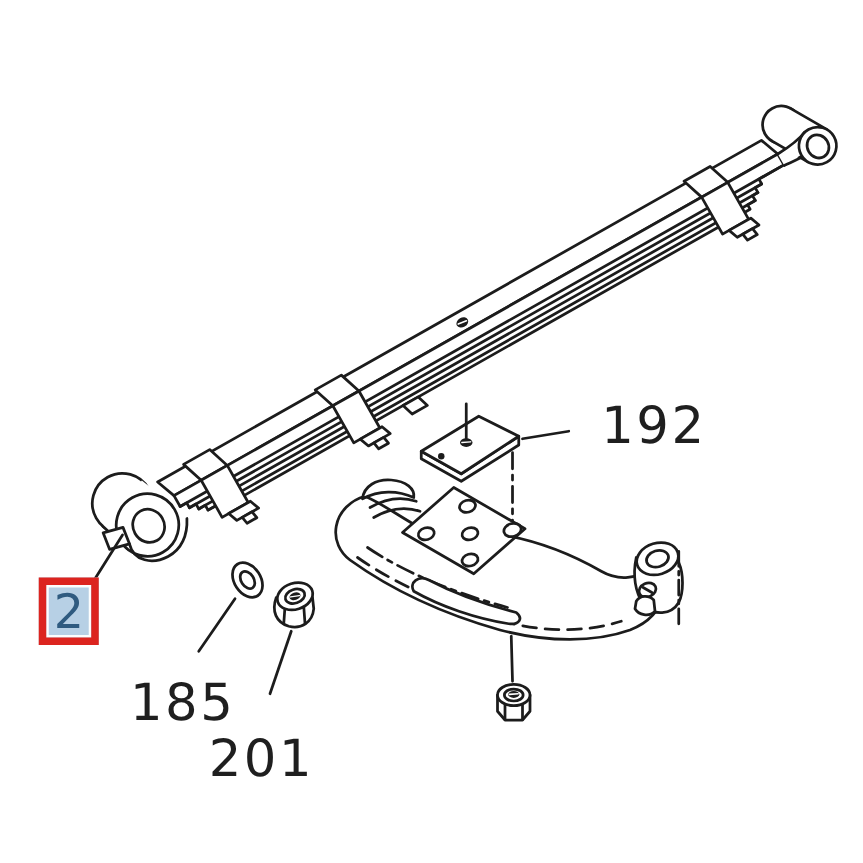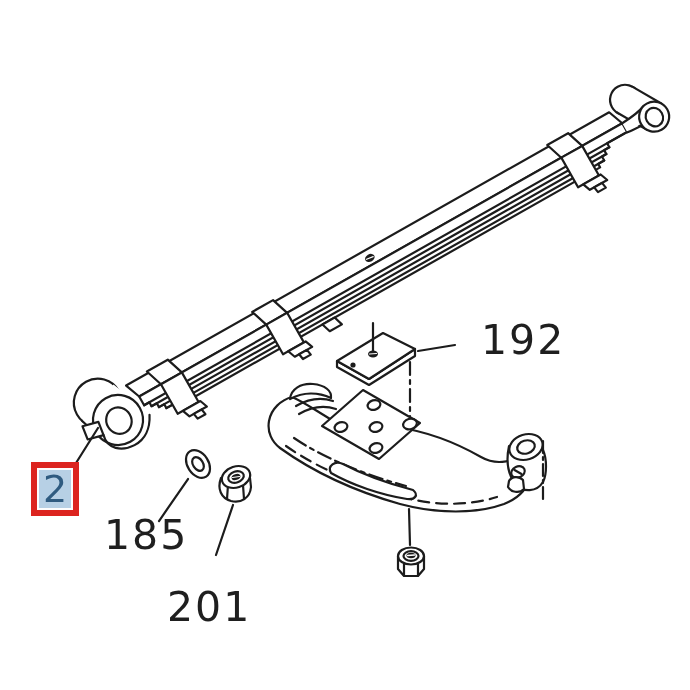--- a/index.html
+++ b/index.html
@@ -153,17 +153,17 @@
     <line x1="159" y1="521" x2="188" y2="479"></line>
     <line x1="216" y1="555" x2="233" y2="505"></line>
     <line x1="455" y1="345" x2="418" y2="351"></line>
   </g>
 </svg>
 
 <div id="callout-2">
   <span>2</span>
 </div>
 
-<div class="part-number" style="left:104px;top:515px;text-align:center;">185</div>
+<div class="part-number" style="left:104px;top:542px;text-align:center;">185</div>
 
 <div class="part-number" style="left:167px;top:587px;">201</div>
 
 <div class="part-number" style="left:457px;top:320px;margin-left:24px;">192</div>
 
 </body></html>

